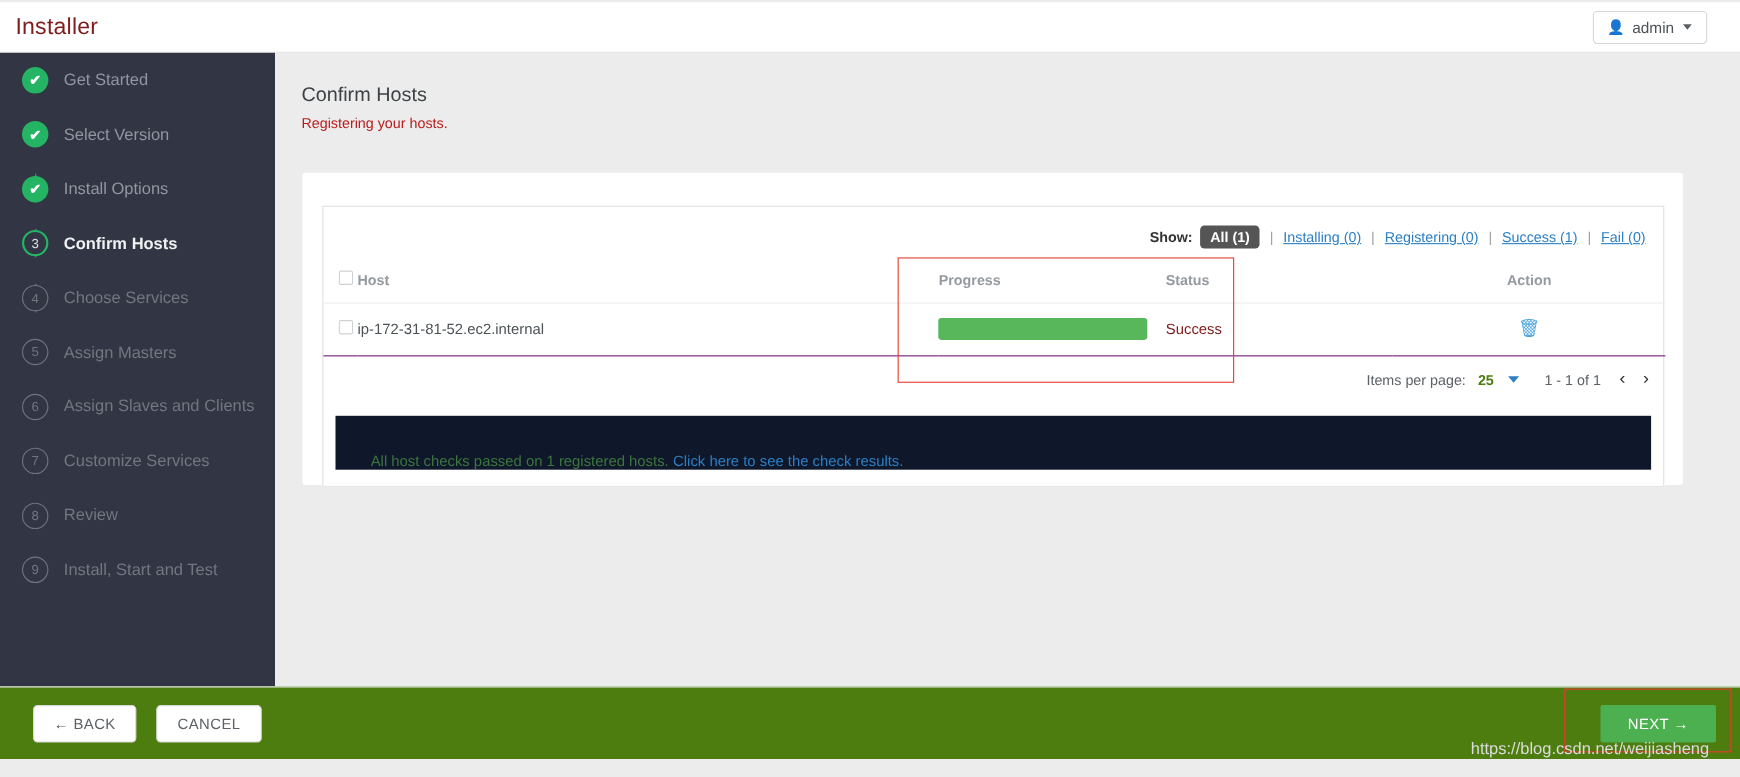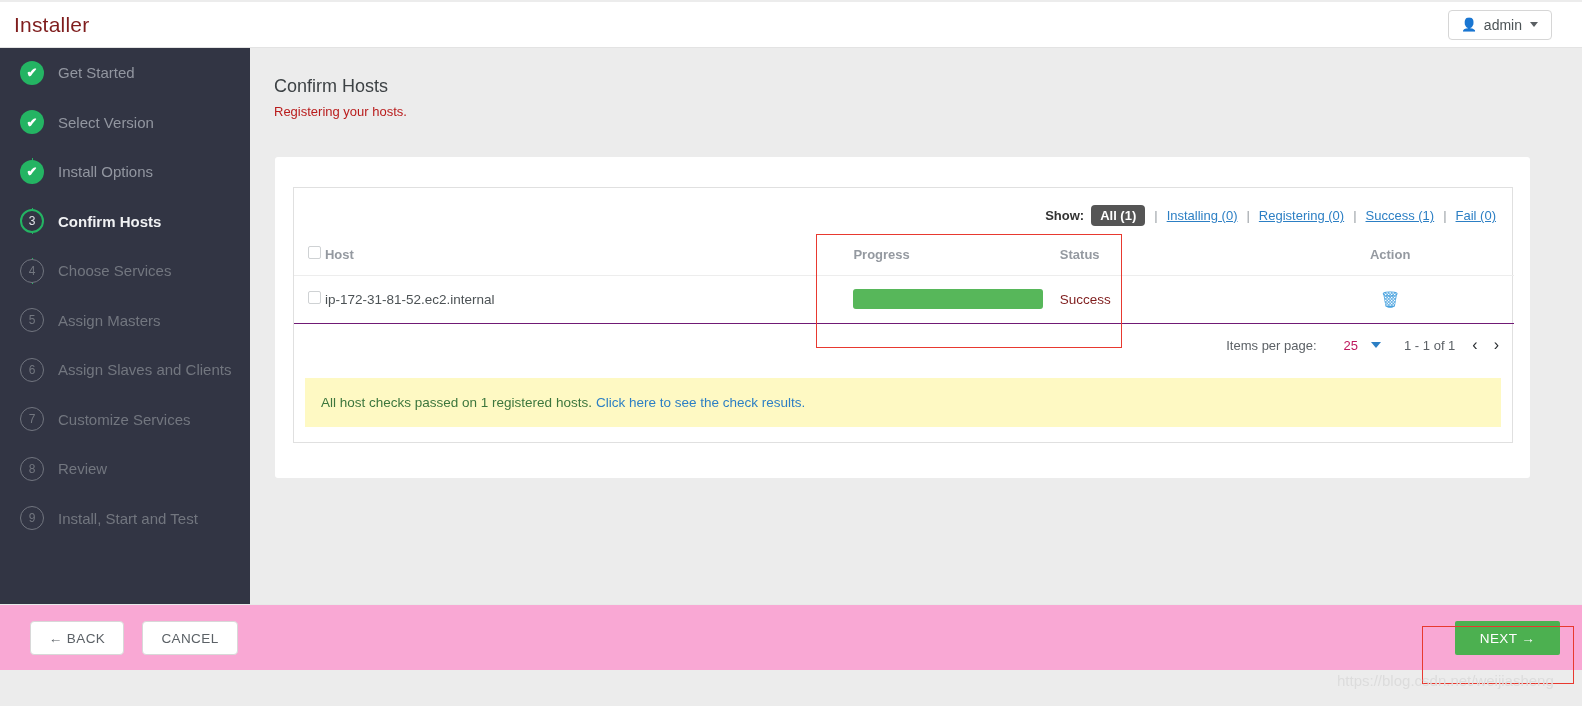--- a/index.html
+++ b/index.html
@@ -64,21 +64,21 @@
   .c1 { top: 110px; height: 26px; }
   .c2 { top: 160px; height: 26px; }
   .c3 { top: 210px; height: 26px; }
 
   
   .content { position: absolute; top: 48px; left: 250px; width: 1332px; height: 576px; }
   .page-title { position: absolute; left: 24px; top: 28px; font-size: 18px; color: #3d4245; }
   .page-desc { position: absolute; left: 24px; top: 56px; font-size: 13px; color: #b91c1c; line-height: 16px; }
 
   .panel {
-    position: absolute; left: 25px; top: 109px; width: 1255px; height: 321px;
+    position: absolute; left: 25px; top: 109px; width: 1255px; height: 284px;
     background: #fff; border-radius: 3px;
   }
   .inner-box {
     position: absolute; left: 18px; top: 30px; width: 1220px; height: 256px;
     border: 1px solid #e0e0e0; background: #fff;
   }
 
   
   .show-row {
     position: absolute; right: 16px; top: 17px;
@@ -115,41 +115,41 @@
   .progress-fill { height: 20px; border-radius: 3px; background: #57b75a; }
   .status-txt { color: #7f1d1d; }
   .trash { color: #4aa3df; font-size: 16px; cursor: pointer; }
 
   
   .pager {
     position: absolute; right: 14px; top: 148px;
     display: flex; align-items: center; font-size: 13px; color: #5c6166; gap: 7px;
   }
   .pager .ipp-label { color: #5c6166; }
-  .pager .ipp-val { color: #be185d; margin-left: 20px; }
+  .pager .ipp-val { color: #4d7c0f; margin-left: 4px; font-weight: bold; }
   .pager .ipp-caret {
     width: 0; height: 0; margin: 0 4px 0 6px;
     border-left: 5px solid transparent; border-right: 5px solid transparent;
     border-top: 6px solid #2c7fc4;
   }
   .pager .range { margin-left: 12px; color: #5c6166; }
   .pager .navs { margin-left: 10px; color: #2b2f33; font-size: 16px; letter-spacing: -1px; cursor: pointer; }
 
   
   .alert {
     position: absolute; left: 11px; top: 190px; width: 1196px; height: 49px;
-    background: #fef9c3; color: #3c763d; font-size: 13.5px;
-    display: flex; align-items: center; padding-left: 16px;
+    background: #0f172a; color: #3c763d; font-size: 13.5px;
+    display: flex; align-items: flex-end; padding-left: 32px;
   }
   .alert a { color: #2c7fc4; text-decoration: none; margin-left: 4px; }
 
   
   .footer {
-    position: absolute; left: 0; top: 604px; width: 1582px; height: 66px;
-    background: #f9a8d4; border-top: 1px solid #e9e9e9;
+    position: absolute; left: 0; top: 624px; width: 1582px; height: 66px;
+    background: #4d7c0f; border-top: 1px solid #e9e9e9;
   }
   .btn-ghost {
     position: absolute; top: 16px; height: 34px; padding: 0 17px;
     border: 1px solid #d8d8d8; border-radius: 4px; background: #fff;
     font-size: 13.5px; color: #5b6166; cursor: pointer;
     display: flex; align-items: center; justify-content: center; letter-spacing: .4px;
   }
   .btn-back { left: 30px; width: 94px; }
   .btn-cancel { left: 142px; width: 96px; }
   .btn-next {

